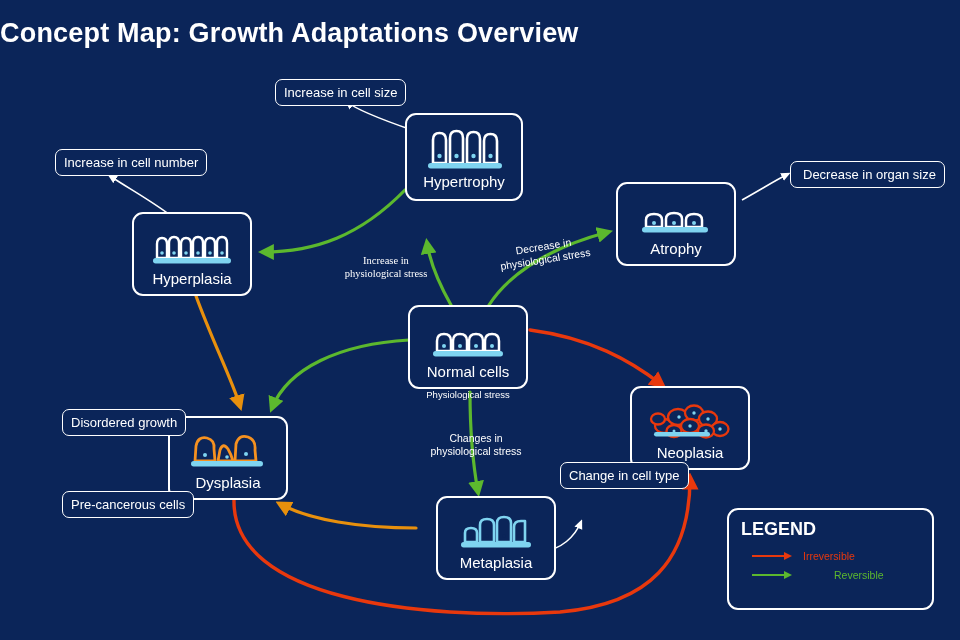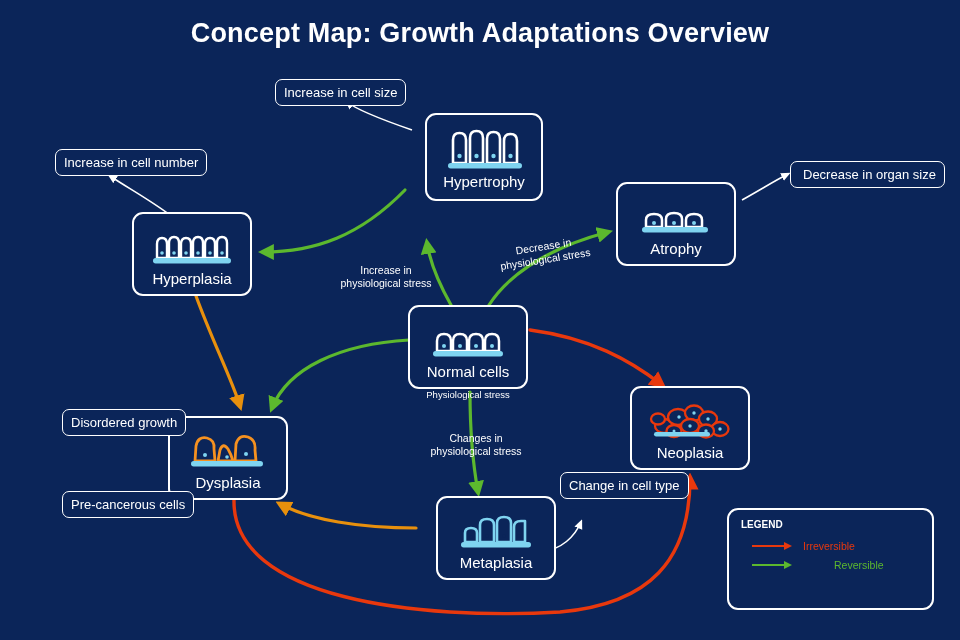--- a/index.html
+++ b/index.html
@@ -6,21 +6,21 @@
   body{
     width:960px;height:640px;overflow:hidden;
     background:#0b2559;
     font-family:"Liberation Sans", sans-serif;
     position:relative;
   }
   #stage{position:absolute;inset:0;width:960px;height:640px;}
   #edges{position:absolute;left:0;top:0;width:960px;height:640px;}
 
   .title{
-    position:absolute;left:0;top:18px;width:960px;text-align:center;
+    position:absolute;left:0;top:18px;width:960px;
     color:#ffffff;font-size:27px;font-weight:bold;letter-spacing:.2px;
   }
 
   
   .node{
     position:absolute;box-sizing:border-box;
     border:2px solid #ffffff;border-radius:11px;
     background:#0b2559;
     display:flex;flex-direction:column;align-items:center;justify-content:center;
     gap:2px;
@@ -46,21 +46,21 @@
   .sublabel{
     position:absolute;color:#ffffff;font-size:9.5px;text-align:center;white-space:nowrap;
   }
 
   
   .legend{
     position:absolute;left:727px;top:508px;width:207px;height:102px;
     box-sizing:border-box;border:2px solid #ffffff;border-radius:11px;
     background:#0b2559;padding:9px 12px;
   }
-  .legend-title{color:#ffffff;font-size:10px;font-weight:bold;margin-bottom:6px;}
+  .legend-title{color:#ffffff;font-size:18px;font-weight:bold;margin-bottom:6px;}
   .legend-row{display:flex;align-items:center;height:19px;margin-left:10px;}
   .legend-row .swatch{width:44px;height:12px;flex:0 0 auto;margin-right:8px;}
   .legend-row .ltext{font-size:10.5px;white-space:nowrap;text-align:right;}
 </style>
 </head>
 <body>
 
 <div id="stage">
 
   <div class="title">Concept Map: Growth Adaptations Overview</div>
@@ -102,21 +102,21 @@
       <path d="M530,330 C590,338 630,360 662,385" marker-end="url(#ah-red)"></path>
       <path d="M234,500 C232,600 420,620 560,612 C650,604 690,560 690,478" marker-end="url(#ah-red)"></path>
     </g>
 
     <g fill="none" stroke="#e8900d" stroke-width="3.2" stroke-linecap="round">
       <path d="M196,296 C212,340 232,380 240,406" marker-end="url(#ah-orange)"></path>
       <path d="M416,528 C360,528 310,520 280,504" marker-end="url(#ah-orange)"></path>
     </g>
   </svg>
 
-  <div class="node" style="left:405px;top:113px;width:118px;height:88px;margin-left:20px;">
+  <div class="node" style="left:405px;top:113px;width:118px;height:88px;">
     <div class="glyph">
       <svg width="80" height="44" viewBox="0 0 80 44">
         <g fill="none" stroke="#ffffff" stroke-width="2.6" stroke-linejoin="round">
           <path d="M9,36 L9,13 Q9,6 15.5,6 Q22,6 22,13 L22,36 Z"></path>
           <path d="M26,36 L26,11 Q26,4 32.5,4 Q39,4 39,11 L39,36 Z"></path>
           <path d="M43,36 L43,12 Q43,5 49.5,5 Q56,5 56,12 L56,36 Z"></path>
           <path d="M60,36 L60,14 Q60,7 66.5,7 Q73,7 73,14 L73,36 Z"></path>
         </g>
         <g fill="#7fd4f0">
           <circle cx="15.5" cy="29" r="2.2"></circle>
@@ -267,23 +267,23 @@
   <div class="callout" style="left:275px;top:79px;">Increase in cell size</div>
 
   <div class="callout" style="left:55px;top:149px;">Increase in cell number</div>
 
   <div class="callout" style="left:790px;top:161px;padding-left:12px;">Decrease in organ size</div>
 
   <div class="callout" style="left:62px;top:409px;">Disordered growth</div>
 
   <div class="callout" style="left:62px;top:491px;">Pre-cancerous cells</div>
 
-  <div class="callout" style="left:560px;top:472px;">Change in cell type</div>
-
-  <div class="elabel" style="left:336px;top:264px;width:100px;">Increase in
+  <div class="callout" style="left:560px;top:462px;">Change in cell type</div>
+
+  <div class="elabel" style="left:336px;top:254px;width:100px;font-family:Liberation Serif, serif;">Increase in
 physiological stress</div>
 
   <div class="elabel rot" style="left:492px;top:240px;width:105px;">Decrease in
 physiological stress</div>
 
   <div class="elabel" style="left:423px;top:432px;width:106px;">Changes in
 physiological stress</div>
 
   <div class="sublabel" style="left:408px;top:389px;width:120px;">Physiological stress</div>
 

